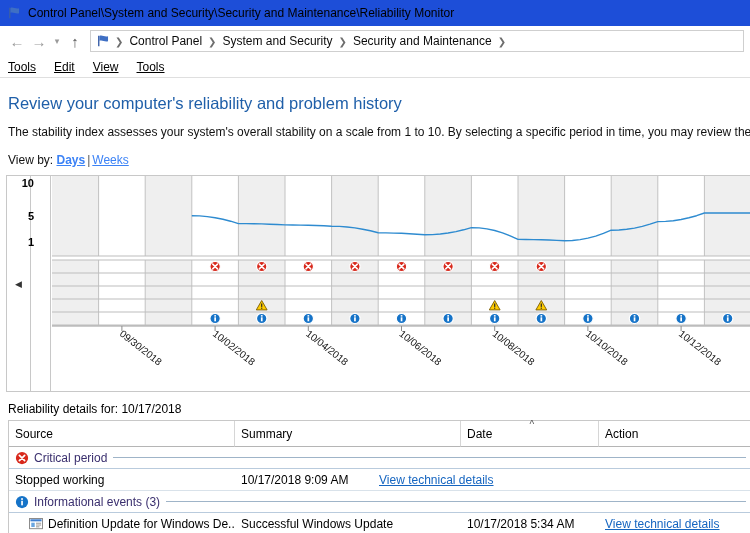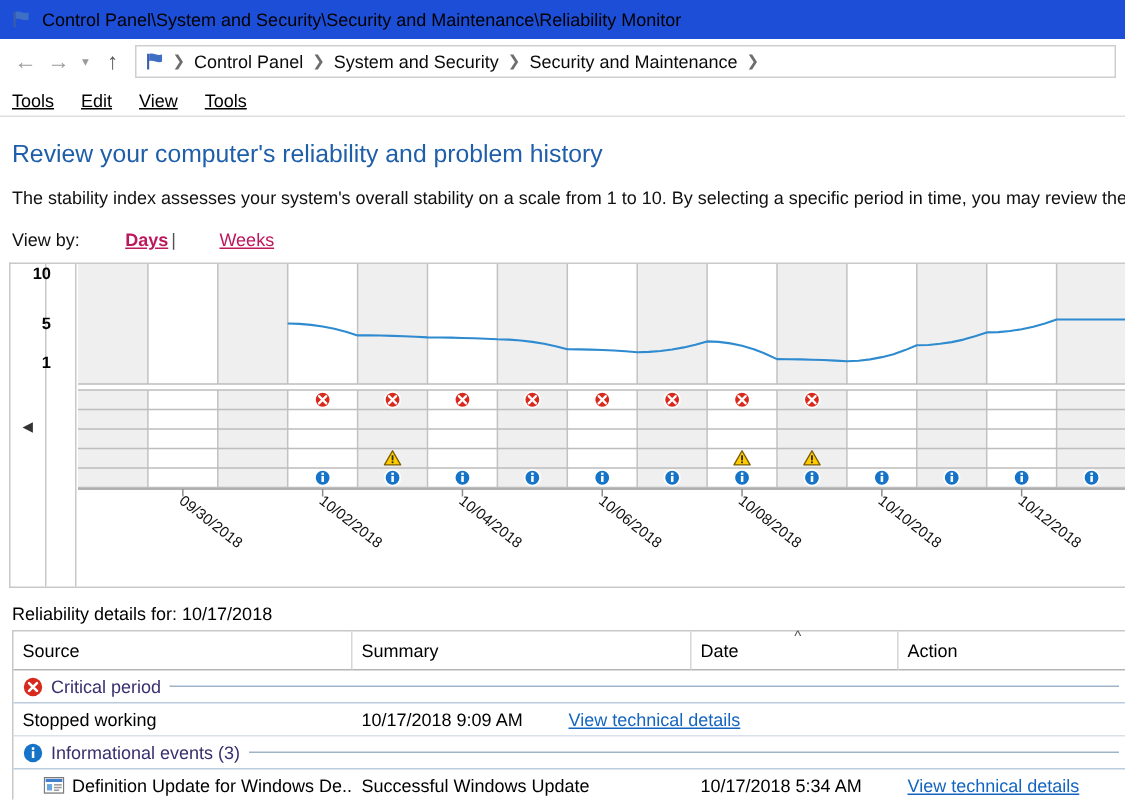--- a/index.html
+++ b/index.html
@@ -66,21 +66,21 @@
   .menuitem u { text-decoration: underline; }
 
   
   .content { padding: 0 1px 0 8px; }
   .page-title {
     color: #1f5fa9; font-size: 16.5px;
     margin: 16px 0 12px 0; white-space: nowrap;
   }
   .page-desc { font-size: 12px; color: #111; margin-bottom: 14px; white-space: nowrap; }
   .viewby { font-size: 12px; color:#111; margin-bottom: 8px; }
-  .viewby a { color: #be185d; text-decoration: underline; margin-left: 27px; }
+  .viewby a { color: #3b82f6; text-decoration: underline; }
   .viewby a.sel { font-weight: bold; }
   .viewby .bar { color:#555; padding: 0 2px; }
 
   
   .graphwrap {
     position: relative;
     margin-left: 6px; margin-right: 0px;
     width: 744px; height: 217px;
     border: 1px solid #c8c8c8; border-right: none;
     background: #ffffff;

